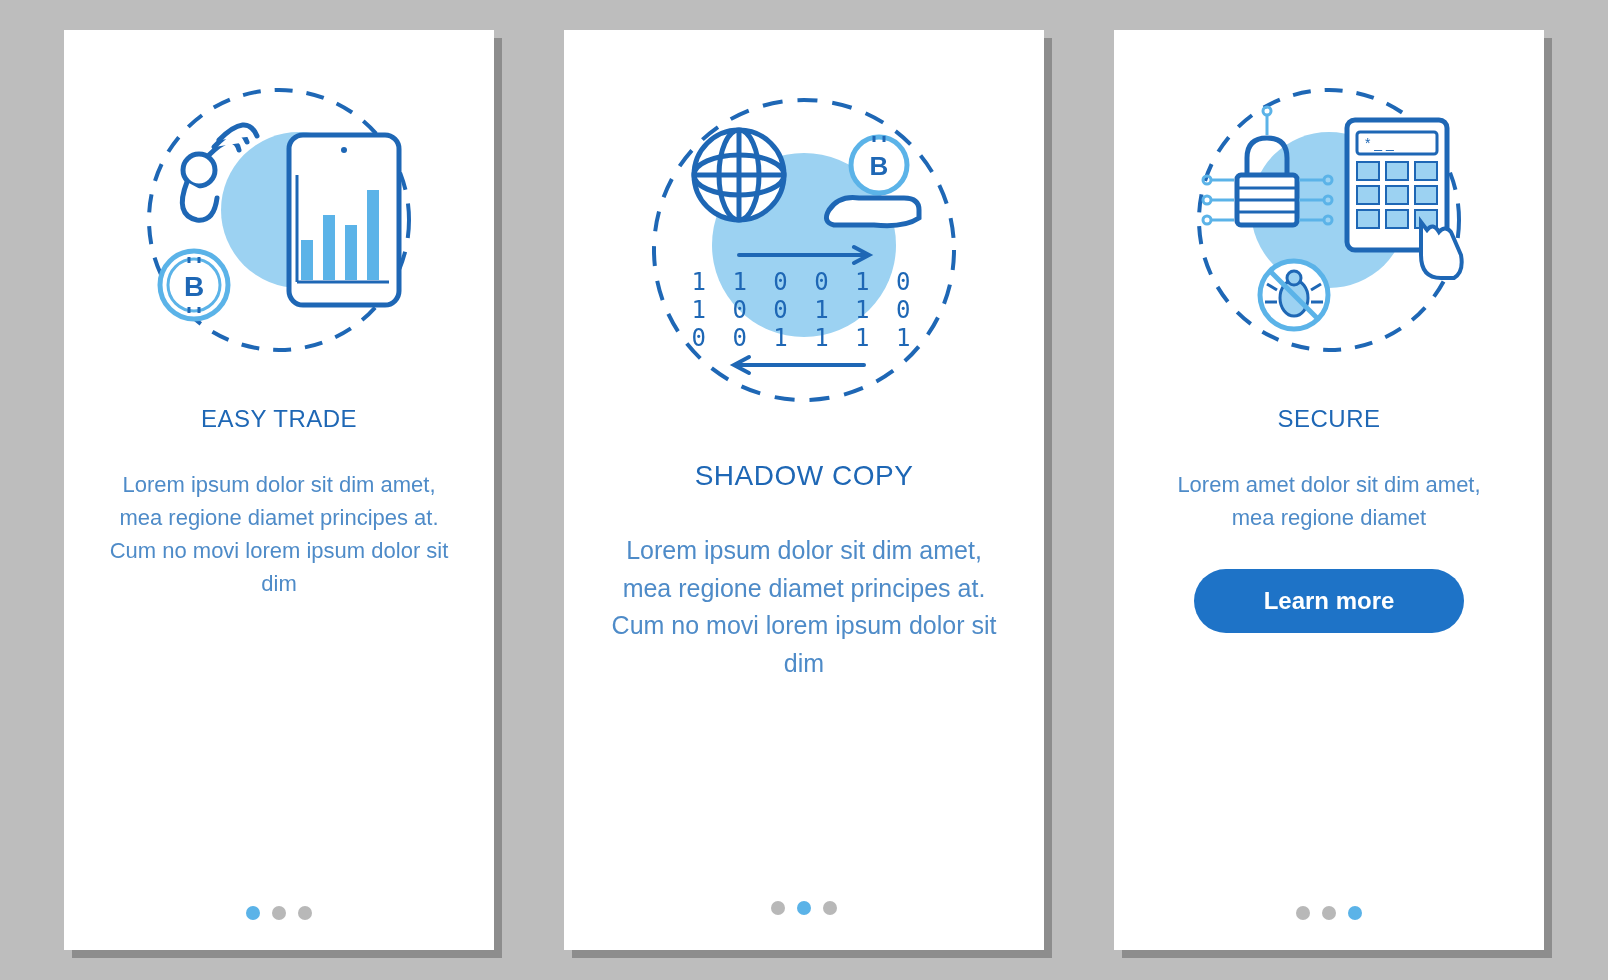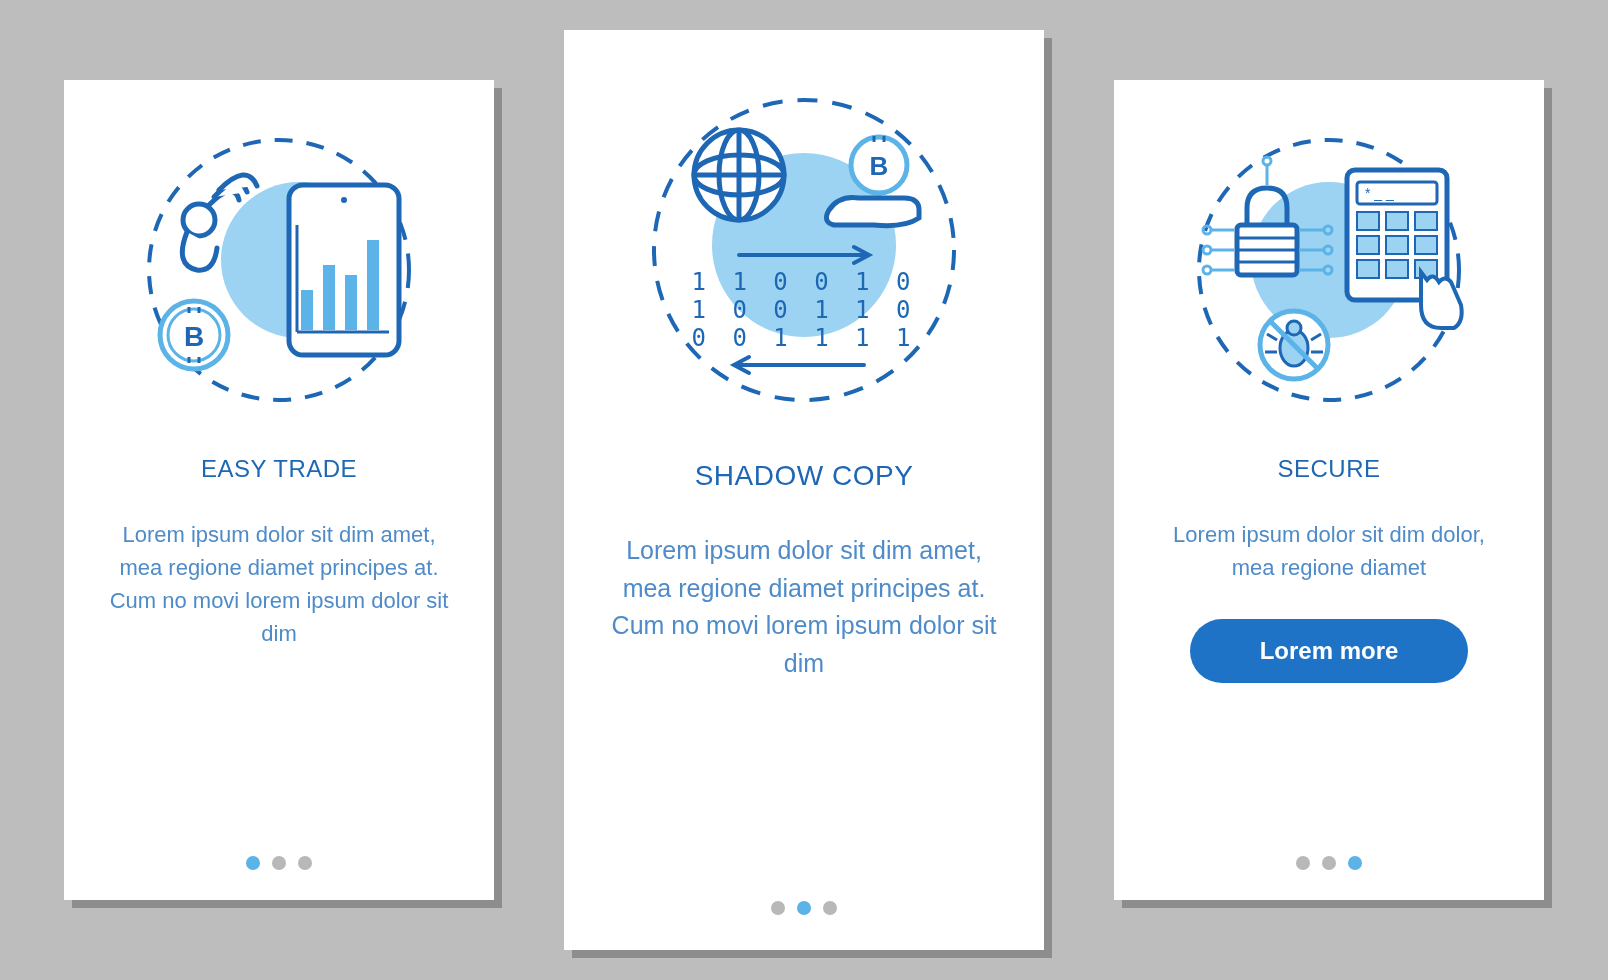--- a/index.html
+++ b/index.html
@@ -1,18 +1,18 @@
 <!DOCTYPE html>
 <html><head>
 <meta charset="utf-8">
 <style>
 *{margin:0;padding:0;box-sizing:border-box}
 body{background:#BDBDBD;width:1608px;height:980px;font-family:Arial,Helvetica,sans-serif;display:flex;justify-content:center;align-items:center;gap:70px}
 .card{background:#fff;box-shadow:8px 8px 0 rgba(0,0,0,.25);display:flex;flex-direction:column;align-items:center}
-.card.small{width:430px;height:820px;padding:50px 40px 30px}
+.card.small{width:430px;height:920px;padding:50px 40px 30px}
 .card.large{width:480px;height:920px;padding:60px 45px 35px}
 .icon-wrap{flex:0 0 auto;display:flex;justify-content:center;align-items:center}
 .title{color:#1E67B5;font-weight:400;text-transform:uppercase;letter-spacing:.5px;text-align:center}
 .small .title{font-size:24px;margin-top:45px}
 .large .title{font-size:28px;margin-top:50px}
 .body{color:#4E8BC8;text-align:center;line-height:1.5}
 .small .body{font-size:22px;margin-top:35px}
 .large .body{font-size:25px;margin-top:40px}
 .btn{background:#1E73C7;color:#fff;border:none;border-radius:40px;font-size:24px;font-weight:600;padding:18px 70px;margin-top:35px;cursor:pointer}
 .dots{display:flex;gap:12px;margin-top:auto;padding-top:30px}
@@ -165,20 +165,20 @@
         <circle cx="105" cy="198" r="7" fill="#9CD2F2" stroke="#1E67B5" stroke-width="3"></circle>
         <line x1="88" y1="210" x2="78" y2="204" stroke="#1E67B5" stroke-width="3"></line>
         <line x1="88" y1="222" x2="76" y2="222" stroke="#1E67B5" stroke-width="3"></line>
         <line x1="122" y1="210" x2="132" y2="204" stroke="#1E67B5" stroke-width="3"></line>
         <line x1="122" y1="222" x2="134" y2="222" stroke="#1E67B5" stroke-width="3"></line>
         <line x1="82" y1="192" x2="128" y2="238" stroke="#5BB3E8" stroke-width="5"></line>
       </g>
     </svg>
   </div>
   <h2 class="title">Secure</h2>
-  <p class="body">Lorem ipsum dolor sit dim dolor, mea regione diamet</p>
-  <button class="btn">Lorem more</button>
+  <p class="body">Lorem amet dolor sit dim amet, mea regione diamet</p>
+  <button class="btn">Learn more</button>
   <div class="dots">
     <span class="dot off"></span>
     <span class="dot off"></span>
     <span class="dot on"></span>
   </div>
 </div>
 
 </body></html>

